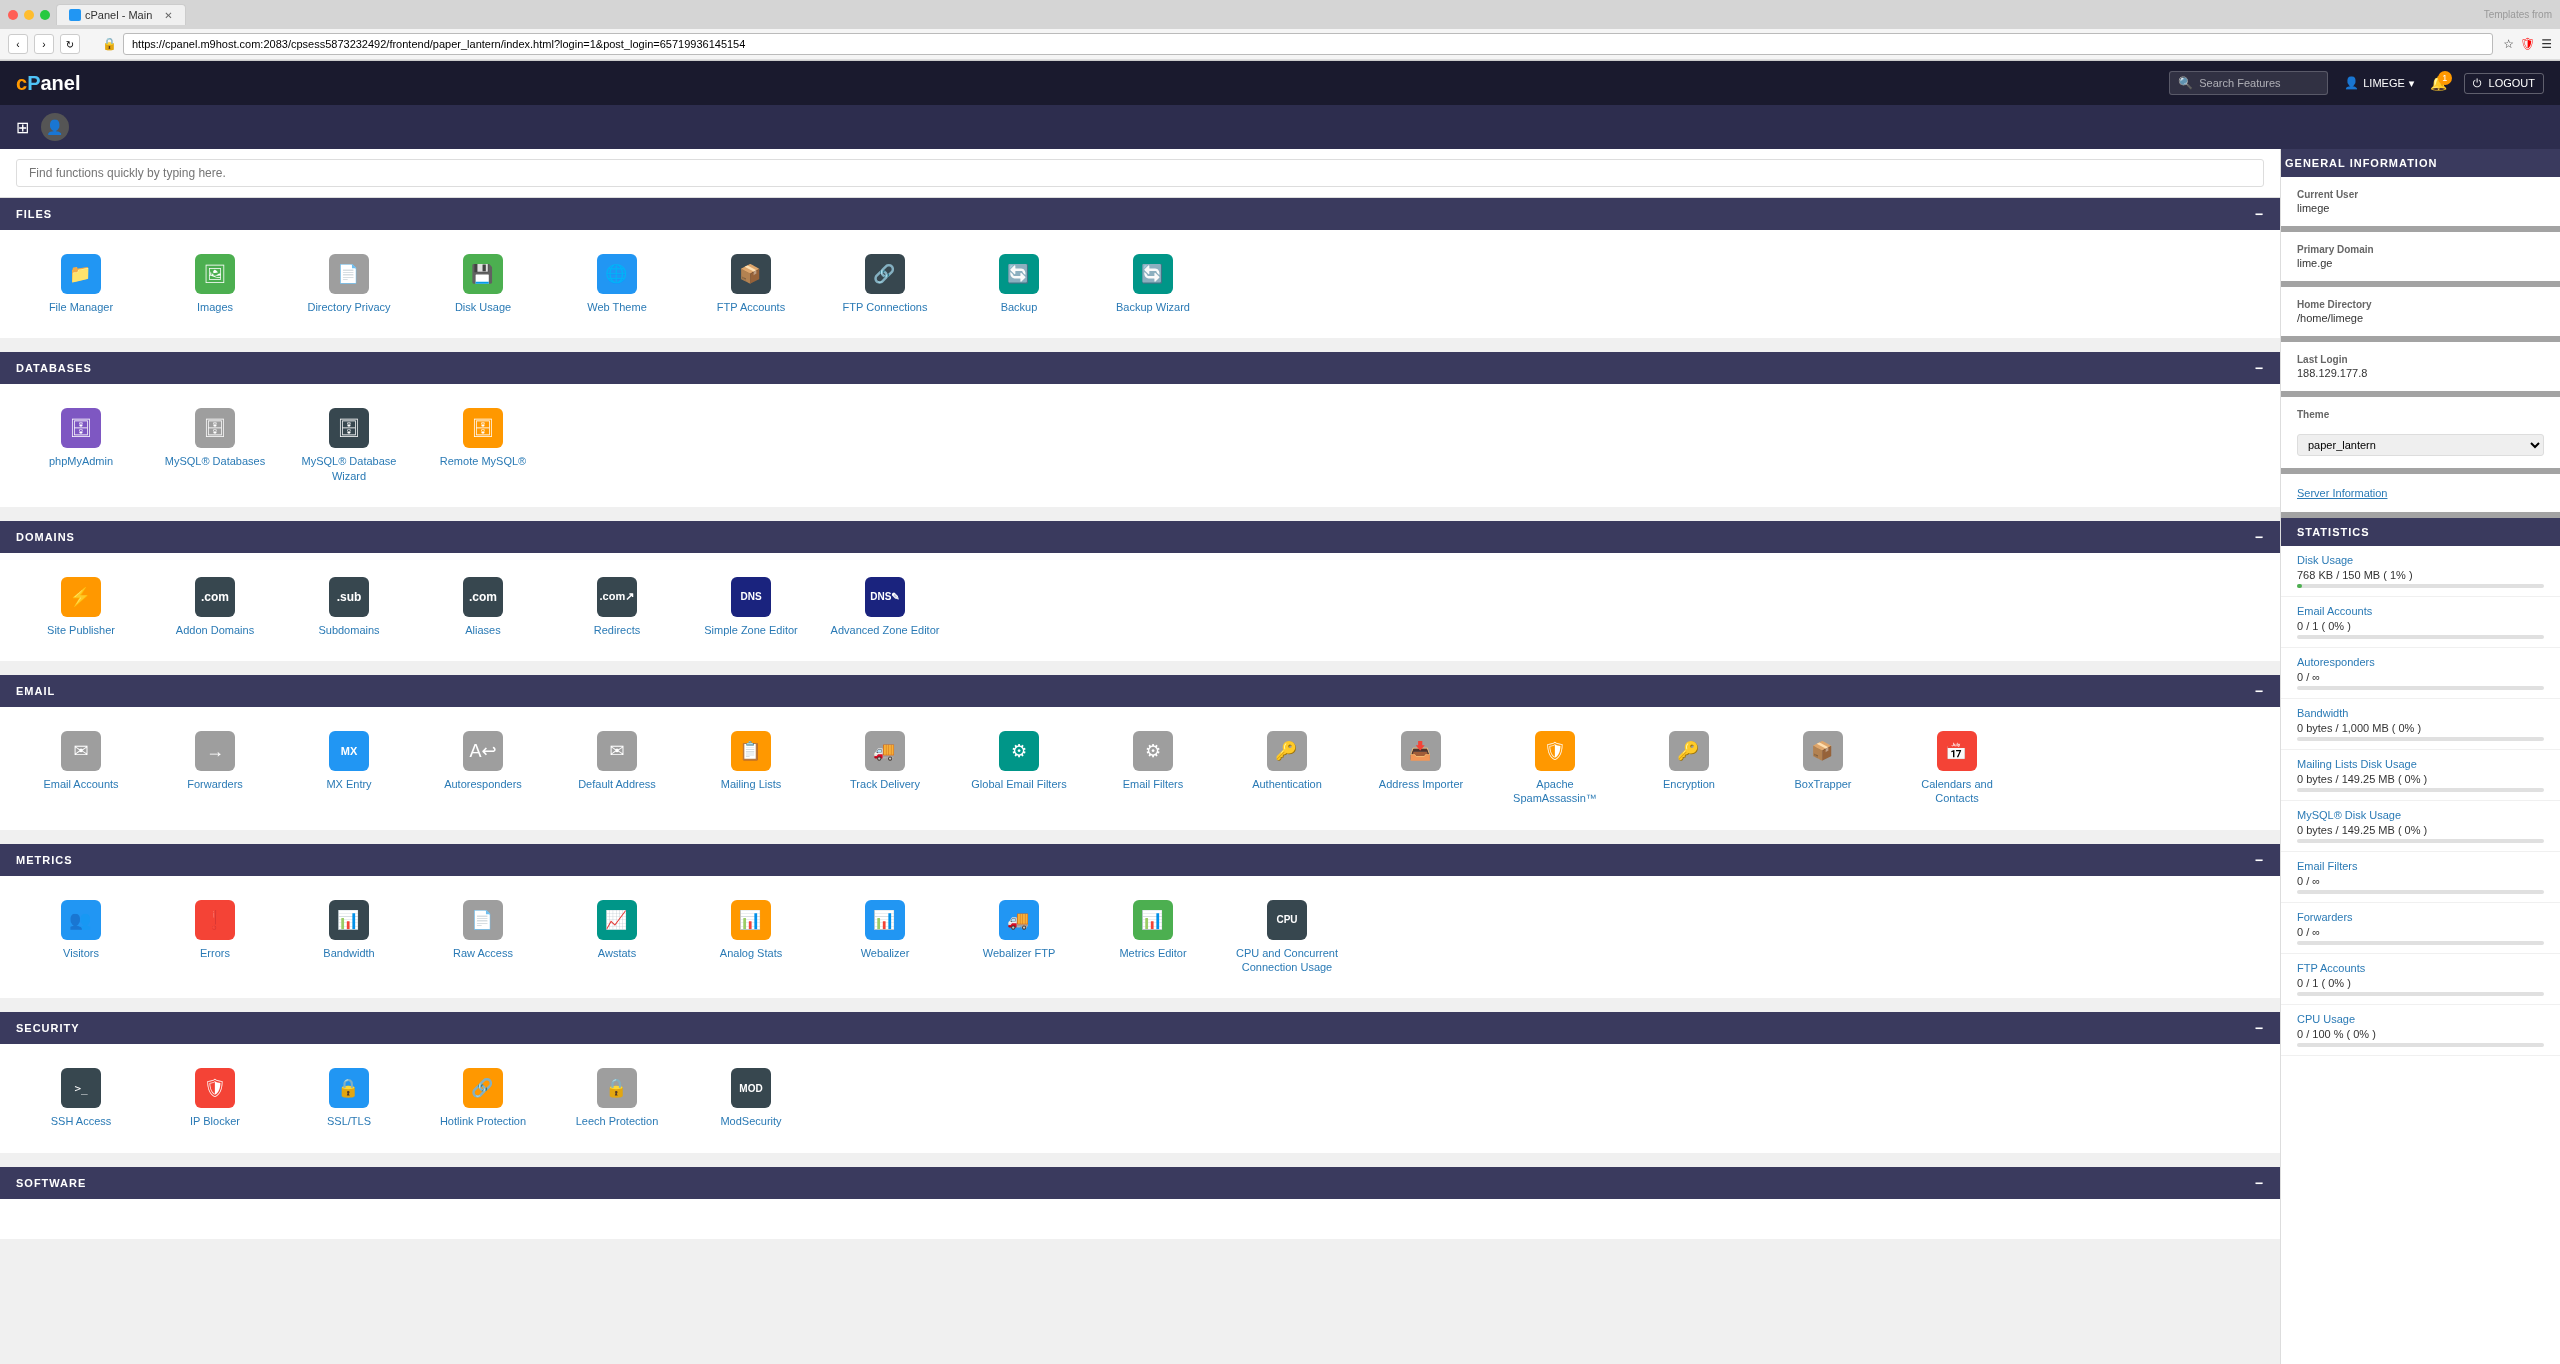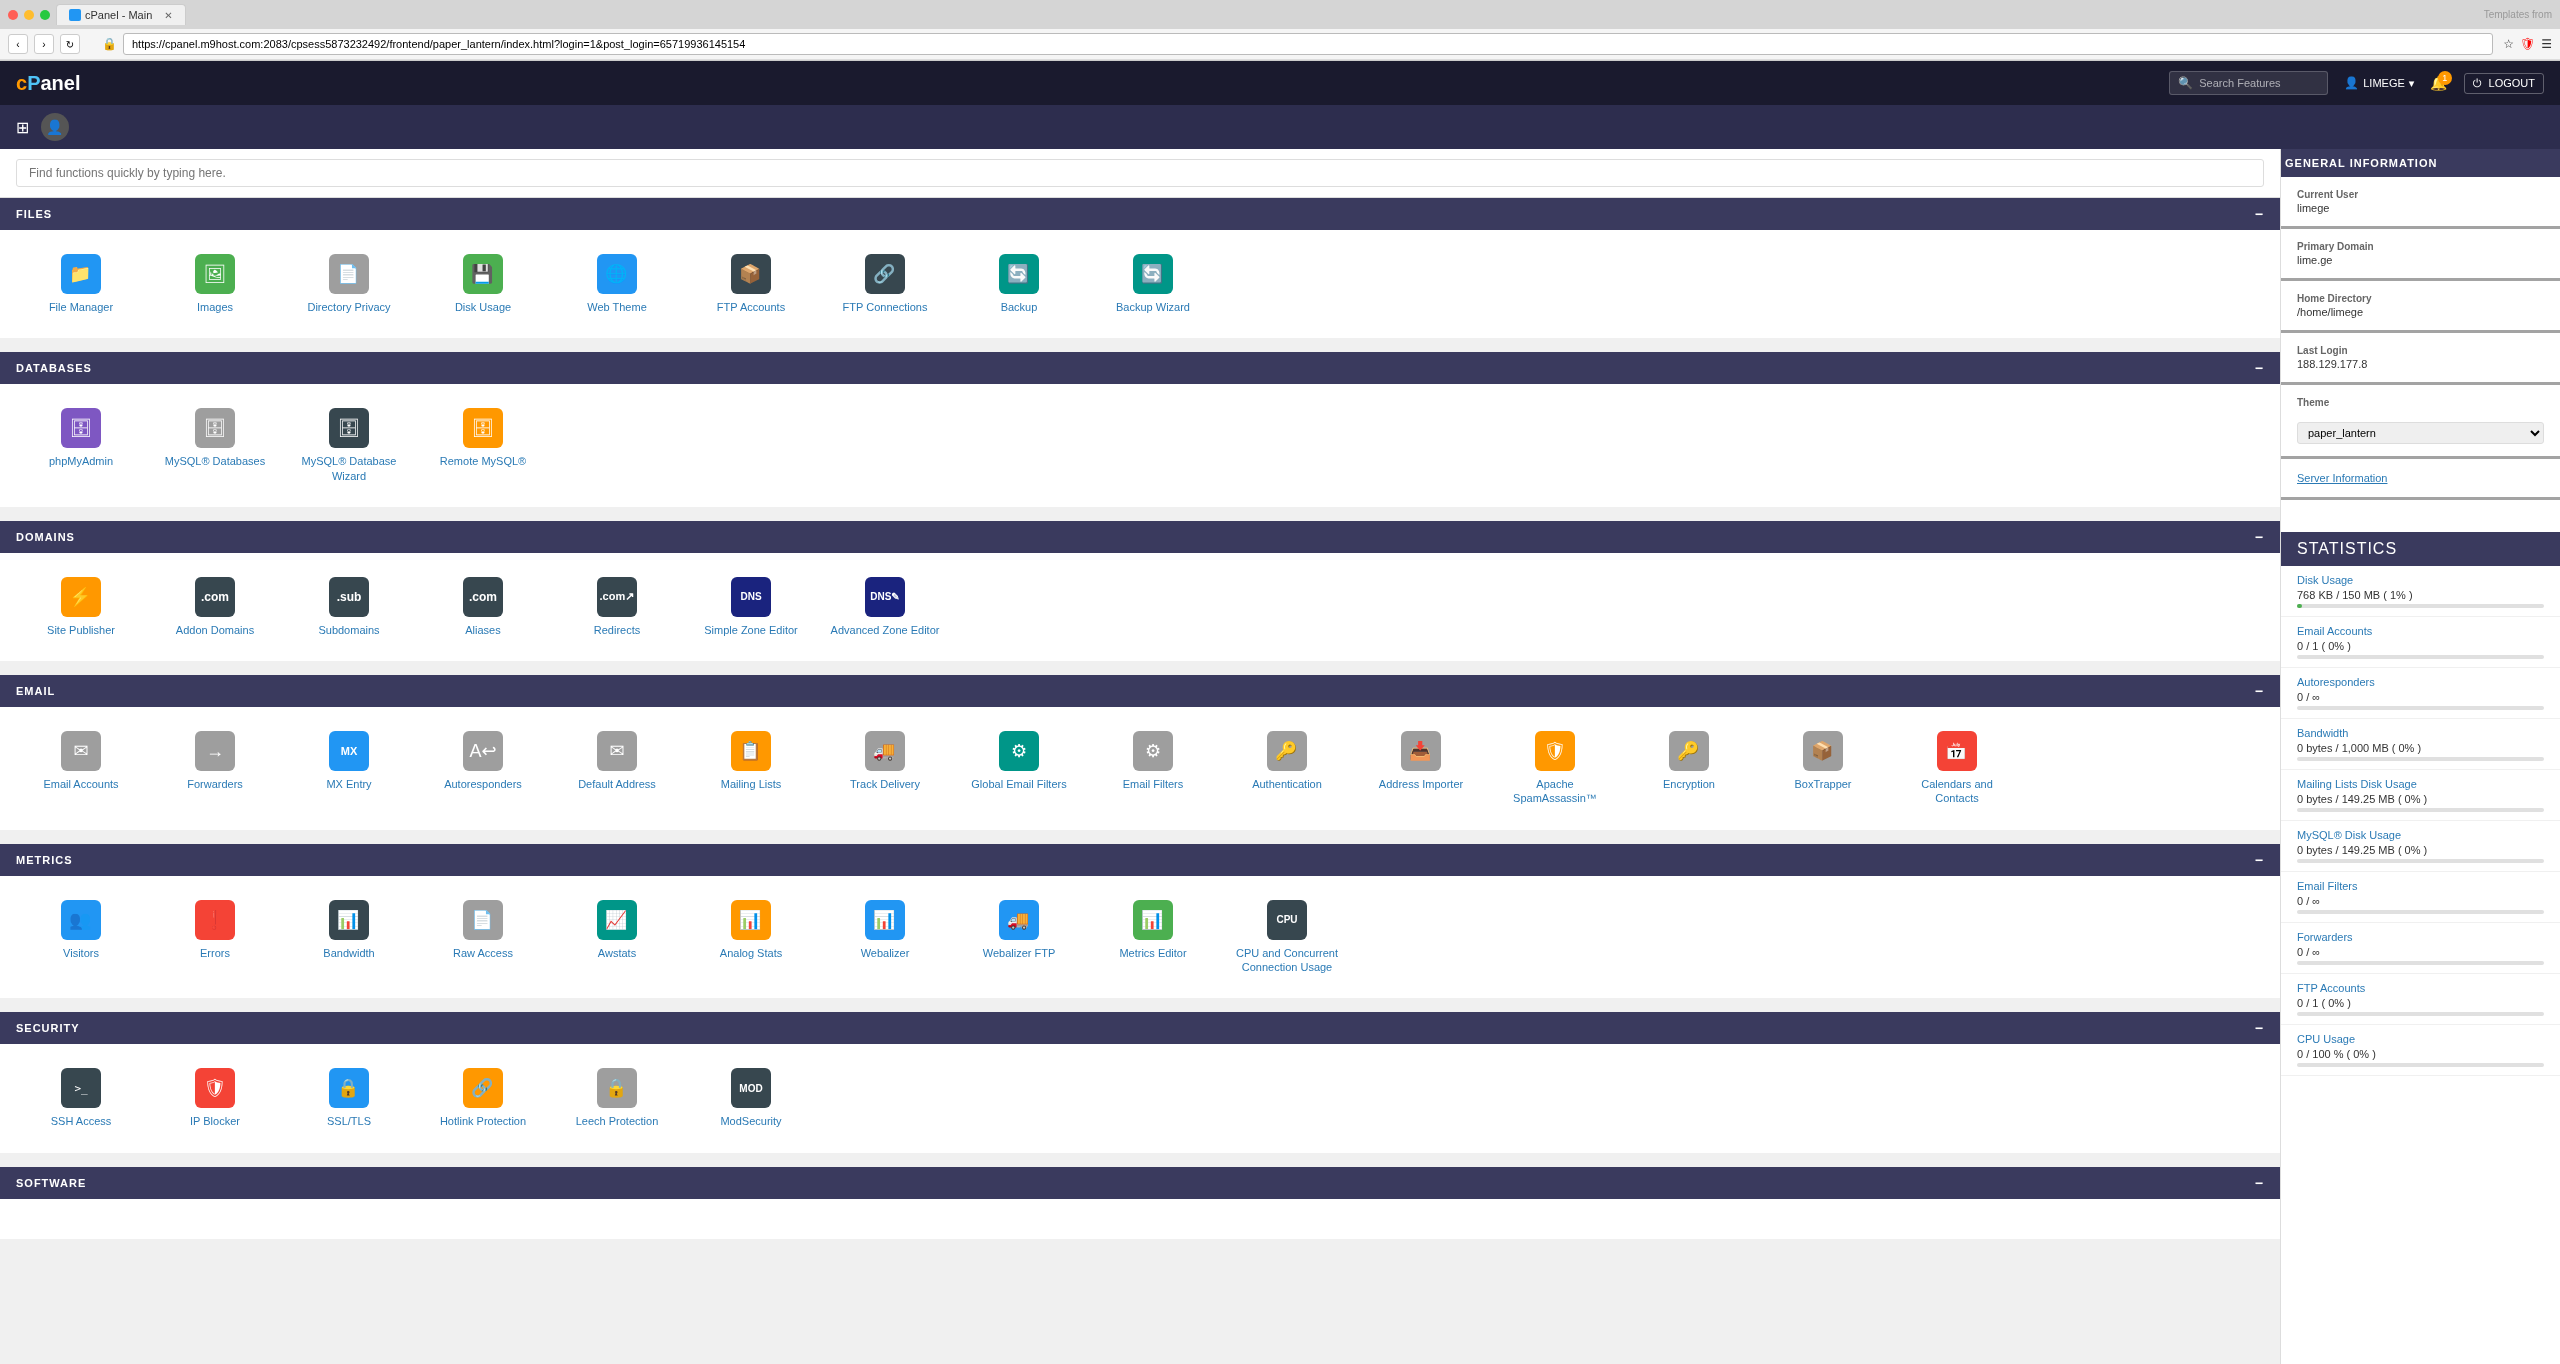--- a/index.html
+++ b/index.html
@@ -62,25 +62,25 @@
     .icon-dark { background: #37474F; color: #fff; }
     .icon-orange { background: #FF9800; color: #fff; }
     .icon-red { background: #F44336; color: #fff; }
     .icon-purple { background: #7E57C2; color: #fff; }
     .icon-teal { background: #009688; color: #fff; }
     .icon-navy { background: #1a237e; color: #fff; }
 
     
     .right-sidebar { width: 280px; background: #fff; overflow-y: auto; border-left: 1px solid #ddd; }
     .sidebar-header { background: #3a3a5e; color: #fff; padding: 8px 4px; font-size: 11px; font-weight: bold; letter-spacing: 1px; }
-    .sidebar-section { padding: 12px 16px; border-bottom: 3px solid #a3a3a3; }
+    .sidebar-section { padding: 12px 16px; border-bottom: 6px solid #a3a3a3; }
     .sidebar-label { font-size: 10px; color: #666; font-weight: bold; margin-bottom: 2px; }
     .sidebar-value { font-size: 11px; color: #333; }
     .sidebar-link { font-size: 11px; color: #2a7ab5; cursor: pointer; text-decoration: underline; }
-    .stats-header { background: #3a3a5e; color: #fff; padding: 8px 16px; font-size: 16px; font-weight: normal; letter-spacing: 1px; margin-top: 32px; }
+    .stats-header { background: #3a3a5e; color: #fff; padding: 8px 16px; font-size: 11px; font-weight: bold; letter-spacing: 1px; }
     .stat-item { padding: 8px 16px; border-bottom: 1px solid #f0f0f0; }
     .stat-label { font-size: 11px; color: #2a7ab5; cursor: pointer; margin-bottom: 3px; }
     .stat-value { font-size: 11px; color: #333; }
     .stat-bar { height: 4px; background: #e0e0e0; border-radius: 2px; margin-top: 3px; }
     .stat-bar-fill { height: 4px; background: #4CAF50; border-radius: 2px; }
 
     
     .theme-select { width: 100%; border: 1px solid #ddd; border-radius: 3px; padding: 3px 6px; font-size: 11px; margin-top: 12px; }
   </style>
 </head>

